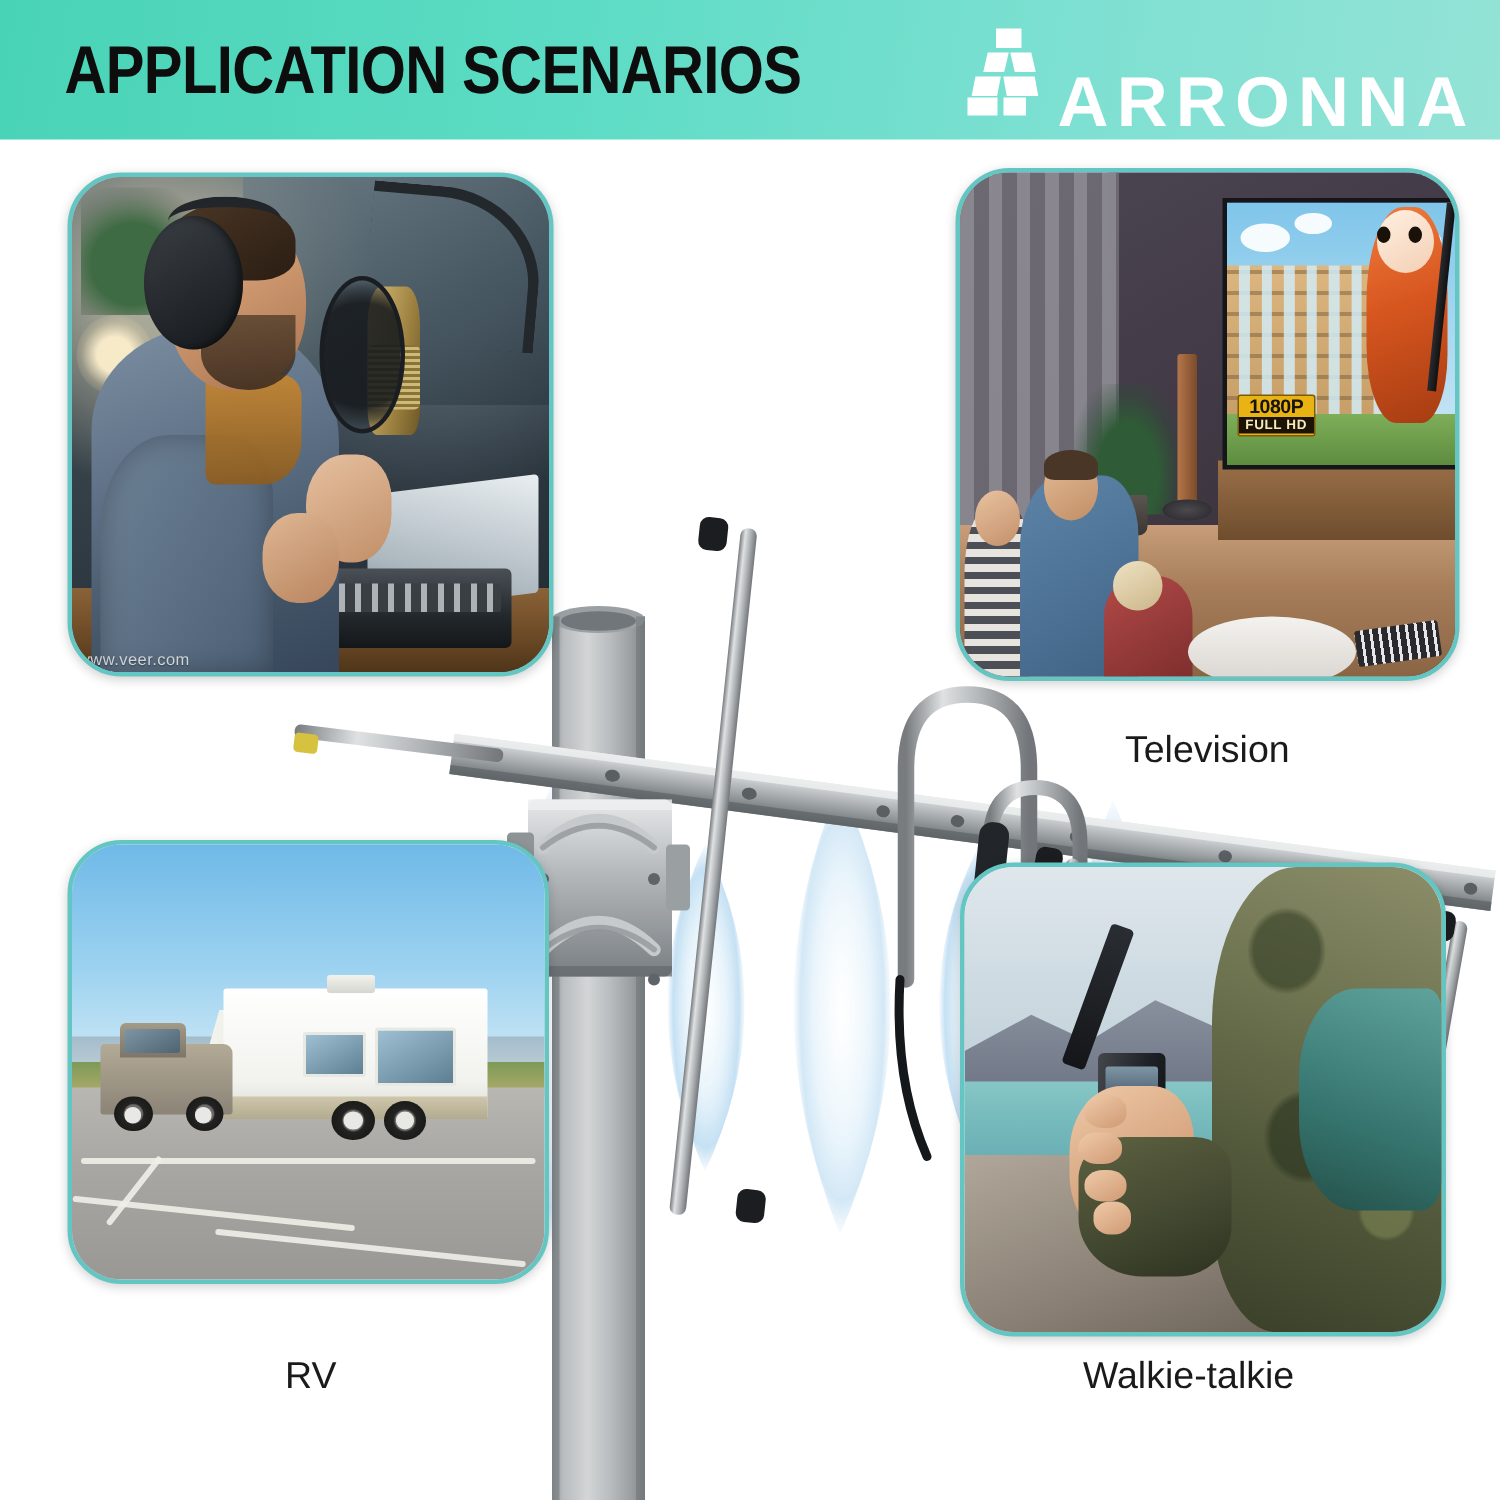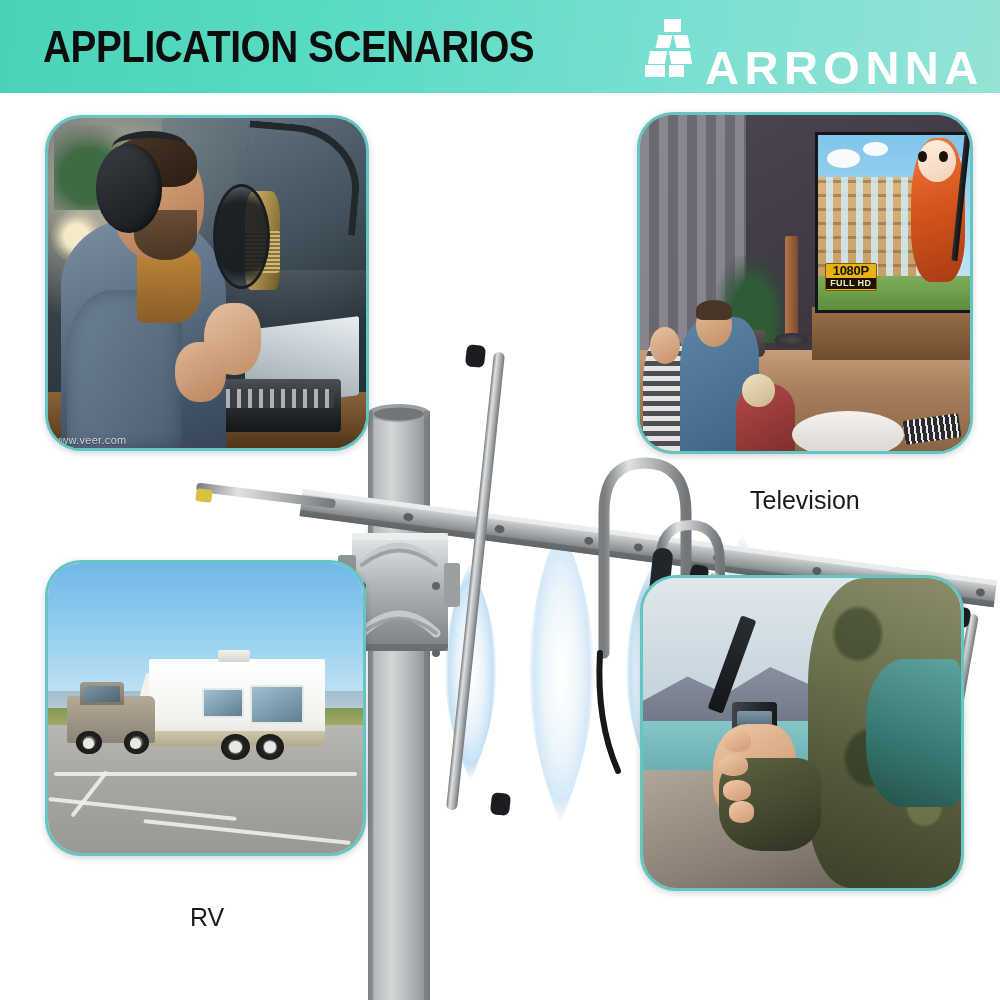--- a/index.html
+++ b/index.html
@@ -512,14 +512,15 @@
       <div class="wt-led"></div>
       <div class="wt-keys"></div>
       <div class="wt-hand"></div>
       <div class="wt-glove"></div>
       <div class="wt-finger" style="left:25%;top:49%;width:9%;height:7%;"></div>
       <div class="wt-finger" style="left:24%;top:57%;width:9%;height:7%;"></div>
       <div class="wt-finger" style="left:25%;top:65%;width:9%;height:7%;"></div>
       <div class="wt-finger" style="left:27%;top:72%;width:8%;height:7%;"></div>
     </div>
   </div>
+  <div class="cap" id="cap-wt">Walkie-talkie</div>
 
 </div>
 
 </body></html>

